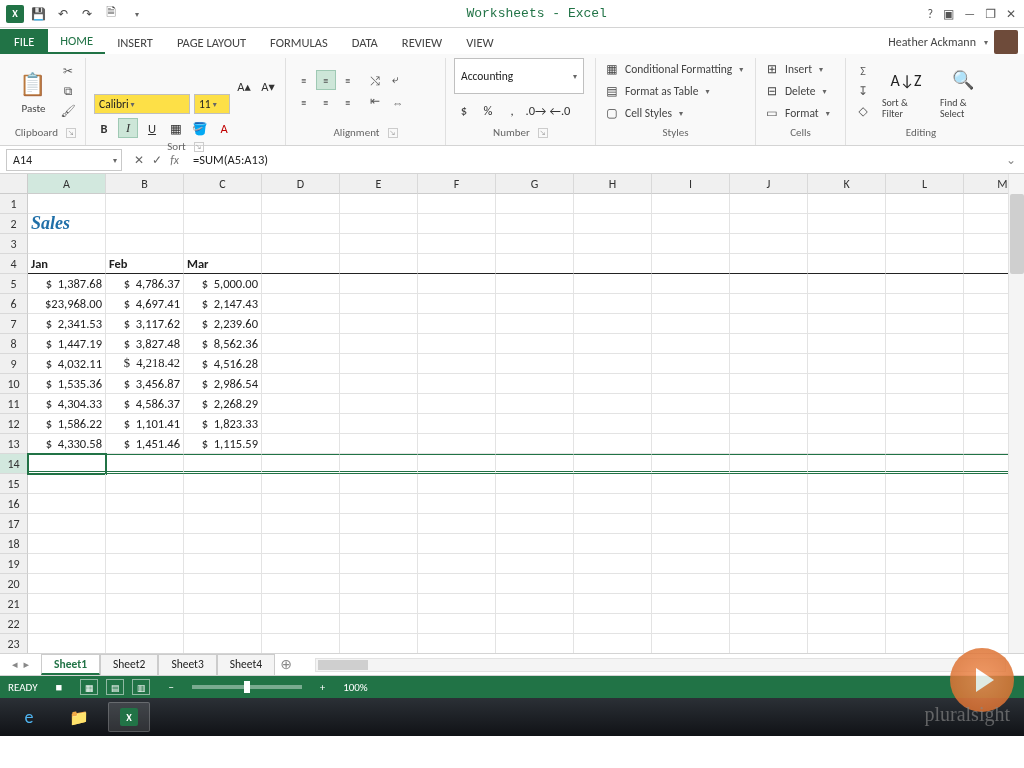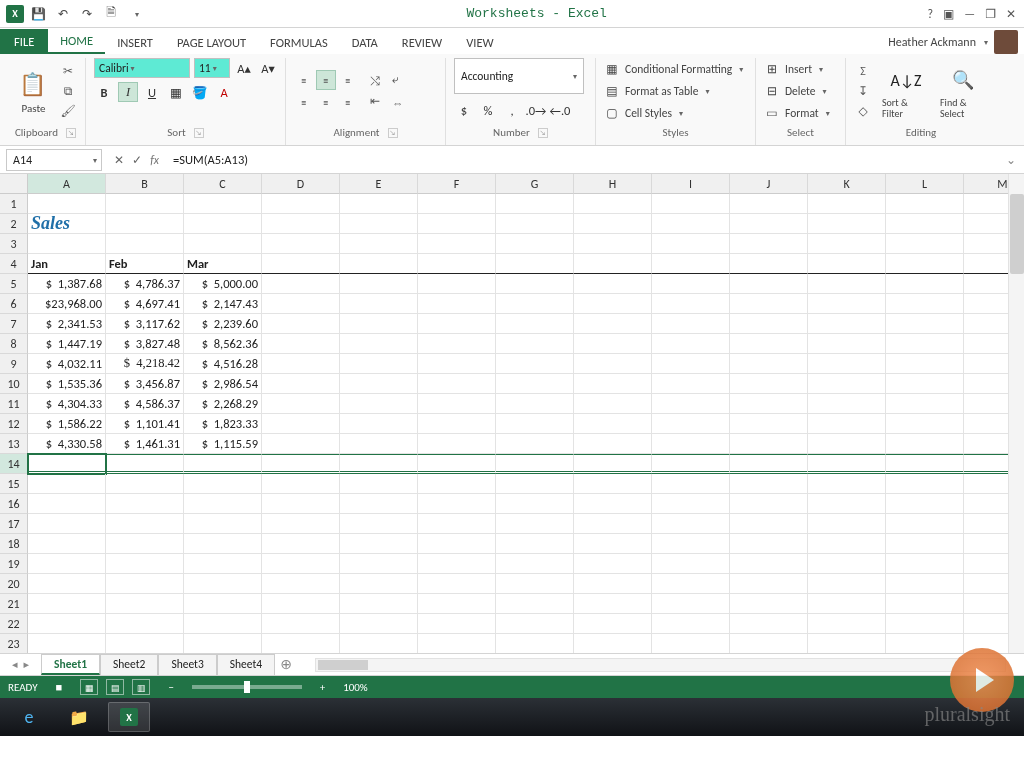--- a/index.html
+++ b/index.html
@@ -30,42 +30,42 @@
   .launcher { font-size:7px; color:#999; border:1px solid #ccc; width:10px; height:10px; display:inline-flex;align-items:center;justify-content:center; margin-left:4px;}
 
   .big-btn { display:flex; flex-direction:column; align-items:center; width:40px; cursor:pointer;}
   .big-btn .bicon { font-size:22px; height:34px; display:flex;align-items:center;justify-content:center;}
   .big-btn .blabel { font-size:11px; color:#444;}
 
   .mini-col { display:flex; flex-direction:column; gap:4px;}
   .mini-btn { width:18px; height:16px; font-size:12px; color:#555; cursor:pointer; display:flex;align-items:center;justify-content:center;}
 
   .font-row { display:flex; gap:4px; align-items:center;}
-  .font-sel { border:1px solid #c0c0c0; background:#5eead4; height:20px; font-size:11.5px; padding:1px 4px; display:flex; align-items:center;}
+  .font-sel { border:1px solid #c0c0c0; background:#fde047; height:20px; font-size:11.5px; padding:1px 4px; display:flex; align-items:center;margin-top:36px;}
   .font-sel.name { width:96px;}
   .font-sel.size { width:36px;}
   .tiny { font-size:8px; color:#666; margin-left:2px;}
   .fbtn { width:20px; height:20px; font-size:12.5px; color:#333; display:flex; align-items:center; justify-content:center; cursor:pointer;}
   .fbtn.active { background:#cde6d8; border:1px solid #9fc9b4;}
   .fbtn.italic { font-style:italic; font-family:Georgia,serif;}
   .fbtn.under { text-decoration:underline;}
 
   .align-grid { display:grid; grid-template-columns: repeat(3,20px); gap:2px;}
   .align-cell { width:20px;height:20px;display:flex;align-items:center;justify-content:center; font-size:10px; color:#555; cursor:pointer;}
   .align-cell.active { background:#cde6d8; border:1px solid #9fc9b4;}
 
   .num-sel { border:1px solid #c0c0c0; background:#fff; height:20px; width:130px; font-size:11.5px; padding:17px 6px; display:flex;align-items:center; justify-content:space-between;}
 
   .styles-col { display:flex; flex-direction:column; gap:2px;}
   .style-item { font-size:11.5px; color:#444; cursor:pointer; display:flex; align-items:center; gap:5px; height:20px;}
   .sicon { width:16px;height:16px; display:flex;align-items:center;justify-content:center; font-size:12px;}
 
   
   .fbar { height:28px; border-bottom:1px solid #d4d4d4; display:flex; align-items:center; background:#fff;}
-  .namebox { width:96px; height:22px; border:1px solid #c9c9c9; margin:0 6px; display:flex; align-items:center; justify-content:space-between; padding:0 4px 0 6px; font-size:12px;}
+  .namebox { width:116px; height:22px; border:1px solid #c9c9c9; margin:0 6px; display:flex; align-items:center; justify-content:space-between; padding:0 4px 0 6px; font-size:12px;}
   .fx-controls { display:flex; gap:8px; align-items:center; padding:0 6px; color:#666; font-size:12px;}
   .fx-controls span { cursor:pointer;}
   .fx-label { font-style:italic; color:#777;}
   .formula-input { flex:1; height:22px; padding:0 8px; font-size:12.5px; display:flex; align-items:center;}
 
   
   .grid-area { position:relative; height:480px; overflow:hidden; border-bottom:1px solid #d4d4d4;}
   .selectall { position:absolute; top:0; left:0; width:28px; height:20px; background:#f0f0f0; border-right:1px solid #ccc; border-bottom:1px solid #ccc;}
   .col-headers { position:absolute; top:0; left:28px; height:20px; display:flex;}
   .colh { width:78px; background:#f0f0f0; border-right:1px solid #d9d9d9; border-bottom:1px solid #ccc; text-align:center; font-size:12px; line-height:20px; color:#333; cursor:pointer;}
@@ -281,21 +281,21 @@
             <span class="tiny">▾</span>
           </div>
         <div class="style-item">
             <span class="sicon">▭</span>
             <span>Format</span>
             <span class="tiny">▾</span>
           </div>
       </div>
     </div>
     <div class="group-label">
-        <span>Select</span>
+        <span>Cells</span>
       </div>
   </div>
 
   <div class="group" style="width:150px; border-right:none;">
     <div class="group-content" style="gap:10px;">
       <div class="mini-col">
         <div class="mini-btn">Σ</div>
         <div class="mini-btn">↧</div>
         <div class="mini-btn">◇</div>
       </div>
@@ -546,21 +546,21 @@
         <div class="cell"></div>
         <div class="cell"></div>
         <div class="cell"></div>
         <div class="cell"></div>
         <div class="cell"></div>
         <div class="cell"></div>
         <div class="cell"></div>
       </div>
       <div class="row">
         <div class="cell" style="white-space: pre;">$  4,330.58</div>
-        <div class="cell" style="white-space: pre;">$  1,461.31</div>
+        <div class="cell" style="white-space: pre;">$  1,451.46</div>
         <div class="cell" style="white-space: pre;">$  1,115.59</div>
         <div class="cell"></div>
         <div class="cell"></div>
         <div class="cell"></div>
         <div class="cell"></div>
         <div class="cell"></div>
         <div class="cell"></div>
         <div class="cell"></div>
         <div class="cell"></div>
         <div class="cell"></div>

